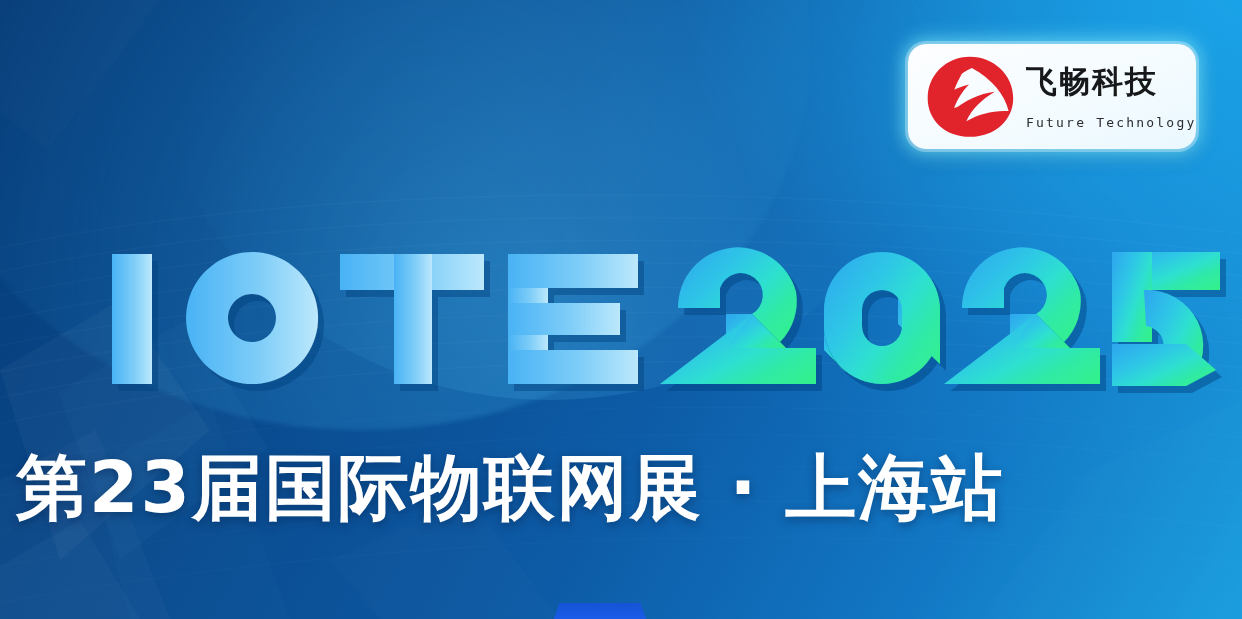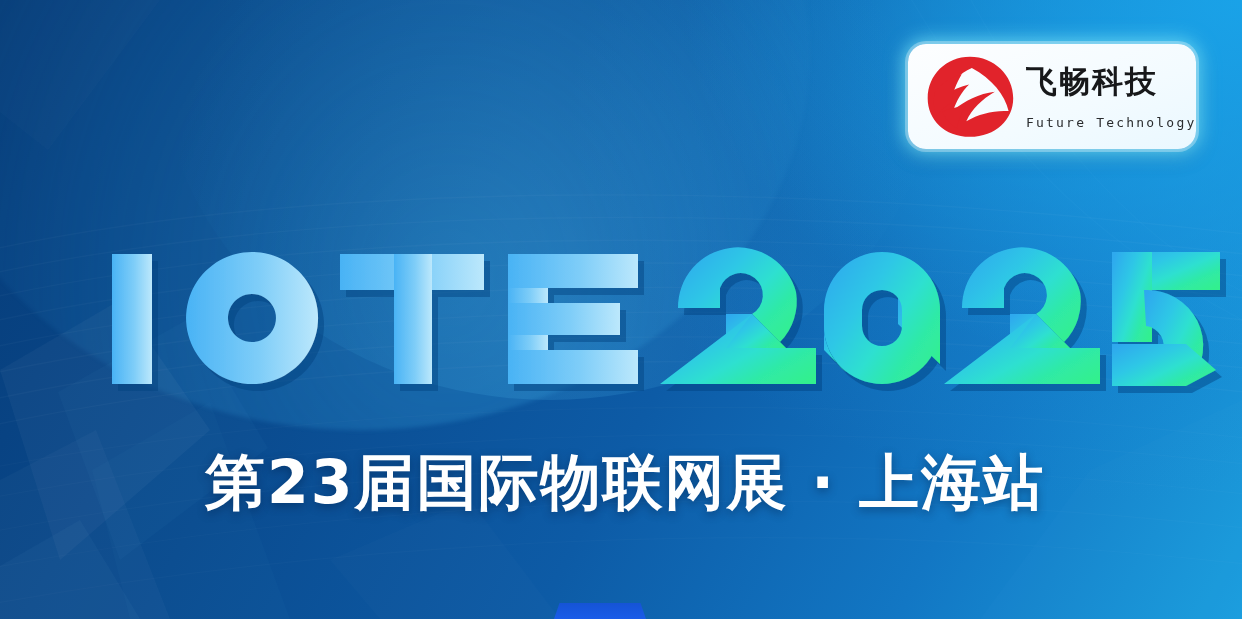--- a/index.html
+++ b/index.html
@@ -81,24 +81,23 @@
   .wordmark{
     position:absolute;
     left:112px; top:244px;
     width:980px; height:150px;
   }
   .wordmark svg{ width:100%; height:100%; display:block; overflow:visible; }
 
   
   .subtitle{
     position:absolute;
-    left:8px; right:0; top:452px;
-    text-align:center;
+    left:16px; right:0; top:452px;
     font-family:"DejaVu Sans","Liberation Sans",sans-serif;
-    font-size:60px;
+    font-size:71px;
     font-weight:700;
     color:#ffffff;
     letter-spacing:2px;
     line-height:1;
     text-shadow:0 3px 10px rgba(0,30,70,0.45);
     white-space:nowrap;
   }
 </style>
 </head>
 <body>

